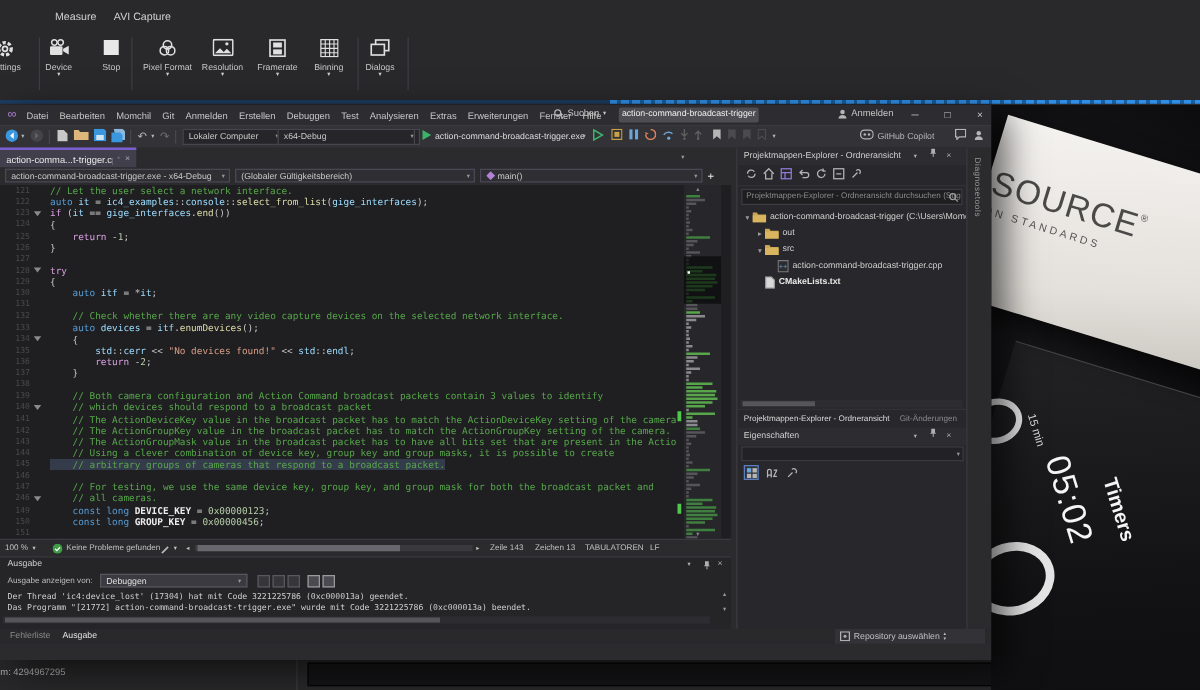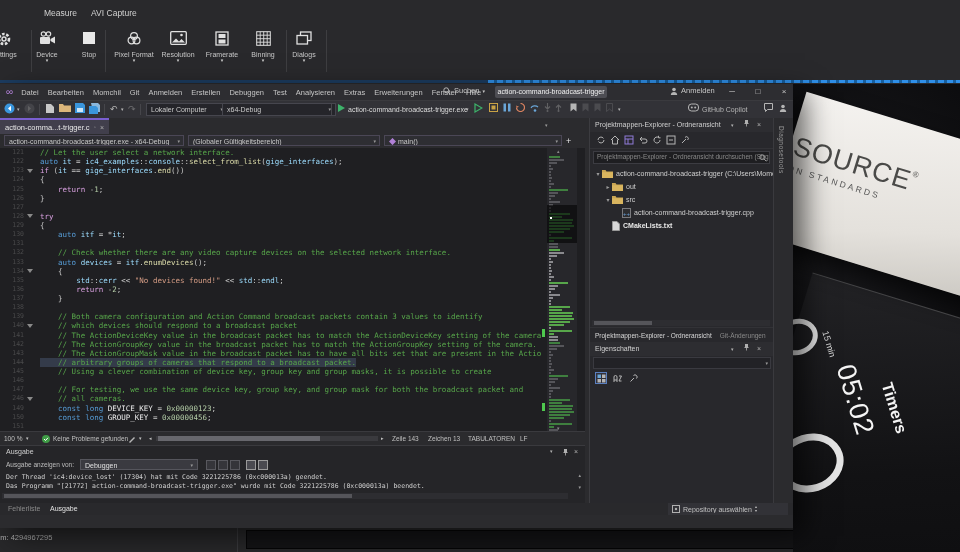--- a/index.html
+++ b/index.html
@@ -54,21 +54,21 @@
           color:#6b6b6b;opacity:.55;}
   #gutter div{height:9.13px;line-height:9.13px;}
   #folds{position:absolute;left:27px;top:0;width:10px;}
   .fold{position:absolute;left:0;width:0;height:0;border-left:3px solid transparent;border-right:3px solid transparent;
         border-top:4px solid #8a8a8a;}
   #lines{position:absolute;left:40px;top:0;right:44px;font:7.5px "DejaVu Sans Mono",monospace;color:#c8c8c8;}
   .cl{height:9.13px;line-height:9.13px;white-space:pre;overflow:hidden;}
   .cl.hl>span{background:rgba(86,106,140,.38);}
   .tk-c{color:#57a64a}.tk-k{color:#569cd6}.tk-ctrl{color:#d8a0df}.tk-i{color:#9cdcfe}
   .tk-f{color:#dcdcaa}.tk-n{color:#b5cea8}.tk-s{color:#d69d85}.tk-p{color:#c8c8c8}
-  .tk-const{color:#ececec;font-weight:normal}
+  .tk-const{color:#ececec;font-weight:bold}
   #chg-col{position:absolute;left:541px;top:0;width:5px;height:283px;}
   .chg{position:absolute;left:1px;width:3px;height:8px;background:#4ec94e;}
   #minimap{position:absolute;left:547px;top:0;width:30px;height:283px;background:#27272b;overflow:hidden;}
   #mm-bars{position:absolute;left:0;top:8px;}
   .mmb{height:2px;margin:0 0 1px 2px;}
   #mm-view{position:absolute;left:0;top:57px;width:30px;height:38px;background:rgba(0,0,0,.55);}
   #mm-dot{position:absolute;left:3px;top:12px;width:2px;height:2px;background:#fff;}
   .mm-ar{position:absolute;left:10px;font-size:5px;color:#8a8a8a;}
   
   #edstatus{left:0;top:347px;width:585px;height:14px;background:#2b2b2e;border-top:1px solid #3a3a3e;
@@ -453,22 +453,22 @@
           <div class="cl"><span><span class="tk-p">    {</span></span></div>
           <div class="cl"><span><span class="tk-p">        </span><span class="tk-i">std</span><span class="tk-p">::</span><span class="tk-i">cerr</span><span class="tk-p"> &lt;&lt; </span><span class="tk-s">"No devices found!"</span><span class="tk-p"> &lt;&lt; </span><span class="tk-i">std</span><span class="tk-p">::</span><span class="tk-i">endl</span><span class="tk-p">;</span></span></div>
           <div class="cl"><span><span class="tk-p">        </span><span class="tk-ctrl">return</span><span class="tk-p"> -</span><span class="tk-n">2</span><span class="tk-p">;</span></span></div>
           <div class="cl"><span><span class="tk-p">    }</span></span></div>
           <div class="cl"><span></span></div>
           <div class="cl"><span><span class="tk-p">    </span><span class="tk-c">// Both camera configuration and Action Command broadcast packets contain 3 values to identify</span></span></div>
           <div class="cl"><span><span class="tk-p">    </span><span class="tk-c">// which devices should respond to a broadcast packet</span></span></div>
           <div class="cl"><span><span class="tk-p">    </span><span class="tk-c">// The ActionDeviceKey value in the broadcast packet has to match the ActionDeviceKey setting of the camera.</span></span></div>
           <div class="cl"><span><span class="tk-p">    </span><span class="tk-c">// The ActionGroupKey value in the broadcast packet has to match the ActionGroupKey setting of the camera.</span></span></div>
           <div class="cl"><span><span class="tk-p">    </span><span class="tk-c">// The ActionGroupMask value in the broadcast packet has to have all bits set that are present in the ActionGroupMask</span></span></div>
+          <div class="cl"><span><span class="tk-p">    </span><span class="tk-c">// Using a clever combination of device key, group key and group masks, it is possible to create</span></span></div>
           <div class="cl hl"><span><span class="tk-p">    </span><span class="tk-c">// arbitrary groups of cameras that respond to a broadcast packet.</span></span></div>
-          <div class="cl"><span><span class="tk-p">    </span><span class="tk-c">// Using a clever combination of device key, group key and group masks, it is possible to create</span></span></div>
           <div class="cl"><span></span></div>
           <div class="cl"><span><span class="tk-p">    </span><span class="tk-c">// For testing, we use the same device key, group key, and group mask for both the broadcast packet and</span></span></div>
           <div class="cl"><span><span class="tk-p">    </span><span class="tk-c">// all cameras.</span></span></div>
           <div class="cl"><span><span class="tk-p">    </span><span class="tk-k">const long </span><span class="tk-const">DEVICE_KEY</span><span class="tk-p"> = </span><span class="tk-n">0x00000123</span><span class="tk-p">;</span></span></div>
           <div class="cl"><span><span class="tk-p">    </span><span class="tk-k">const long </span><span class="tk-const">GROUP_KEY</span><span class="tk-p"> = </span><span class="tk-n">0x00000456</span><span class="tk-p">;</span></span></div>
         </div>
       <div id="chg-col">
         <div class="chg" style="top:181px;"></div>
         <div class="chg" style="top:255px;"></div>
       </div>

